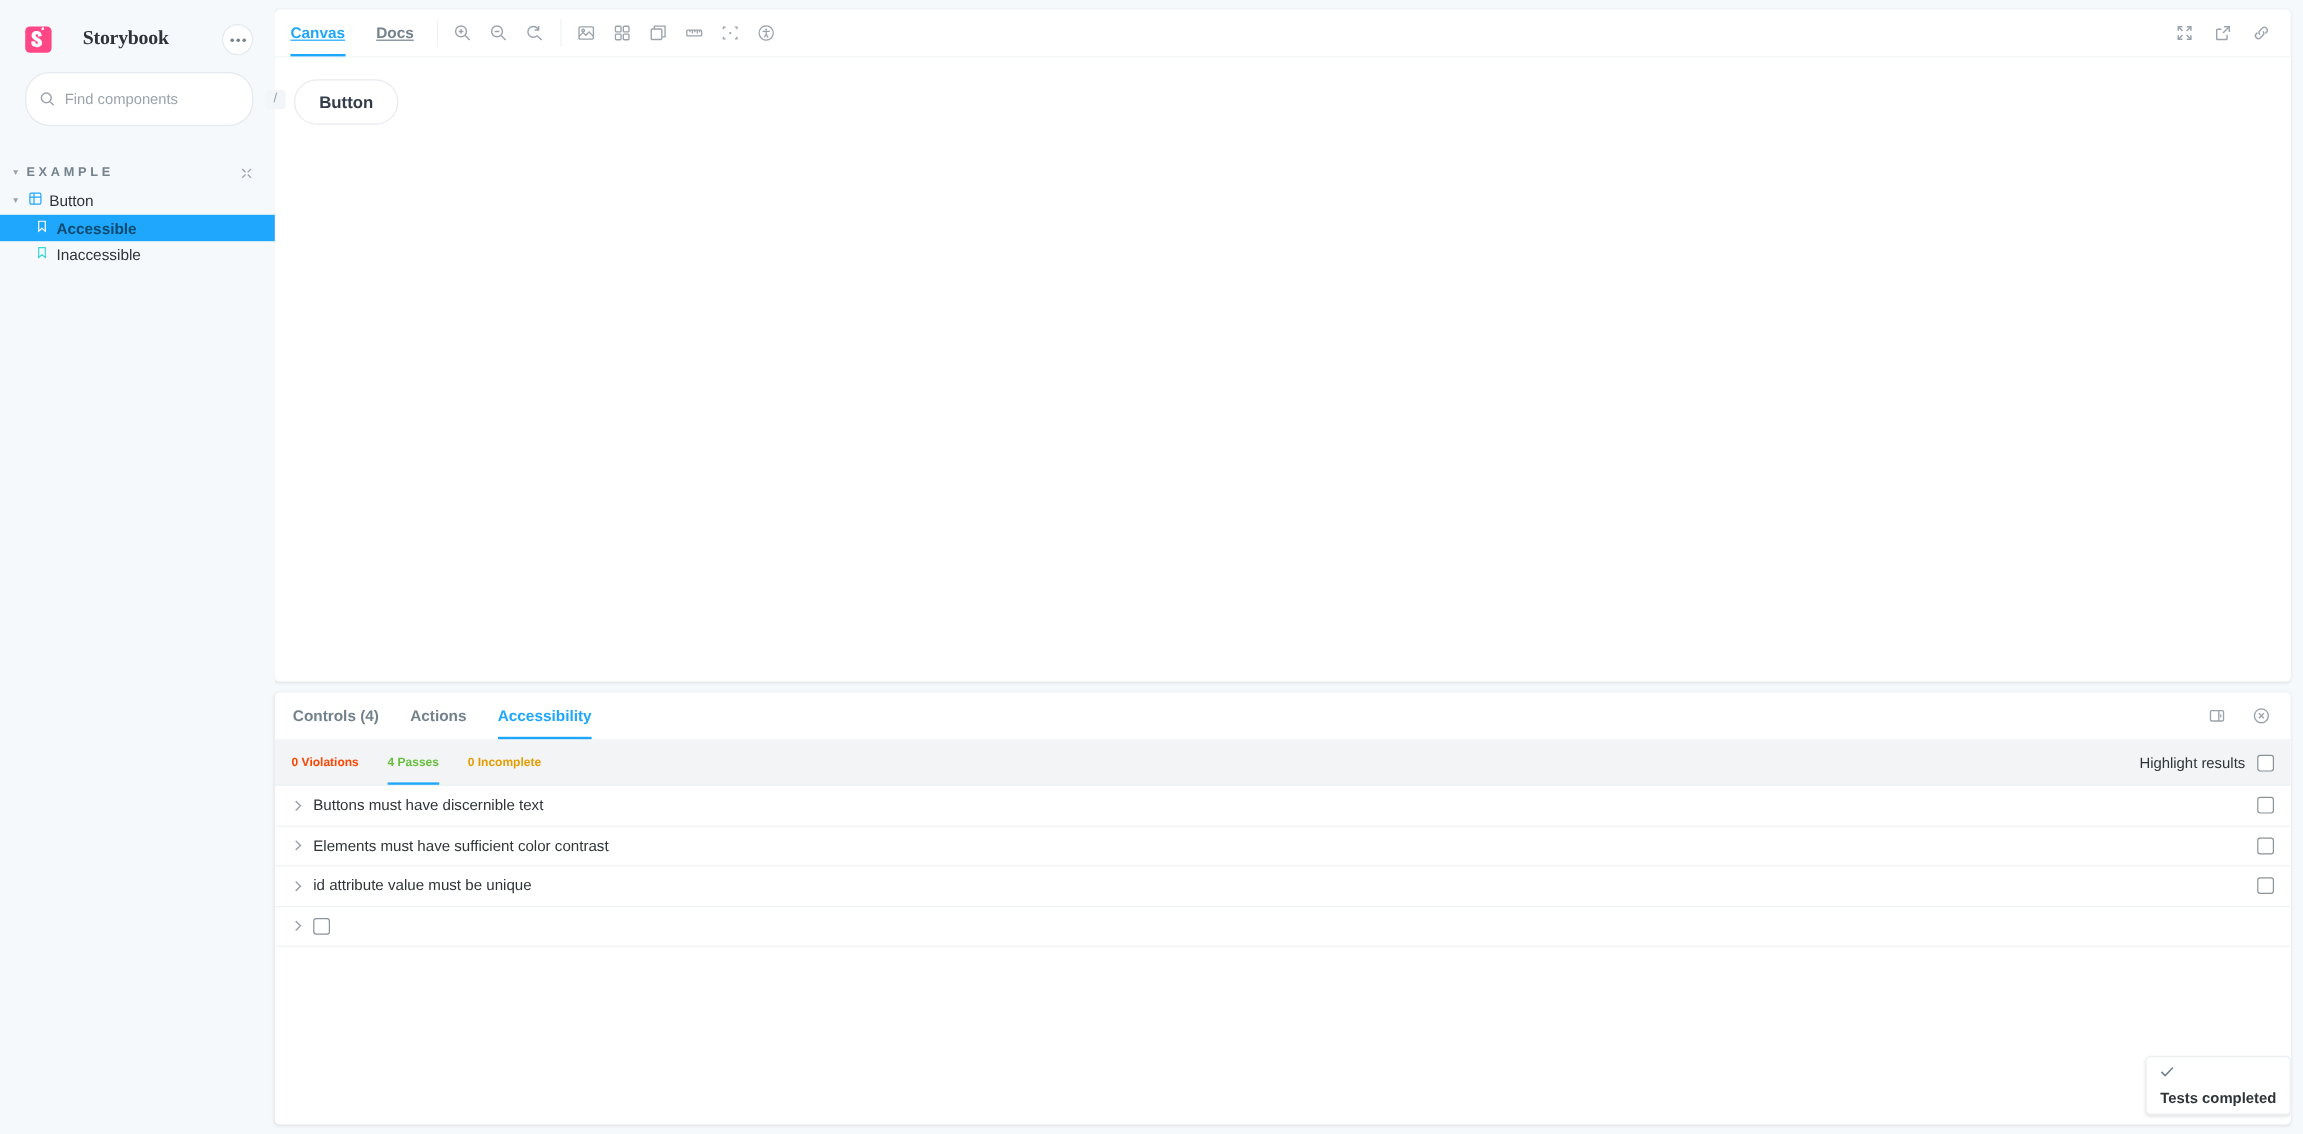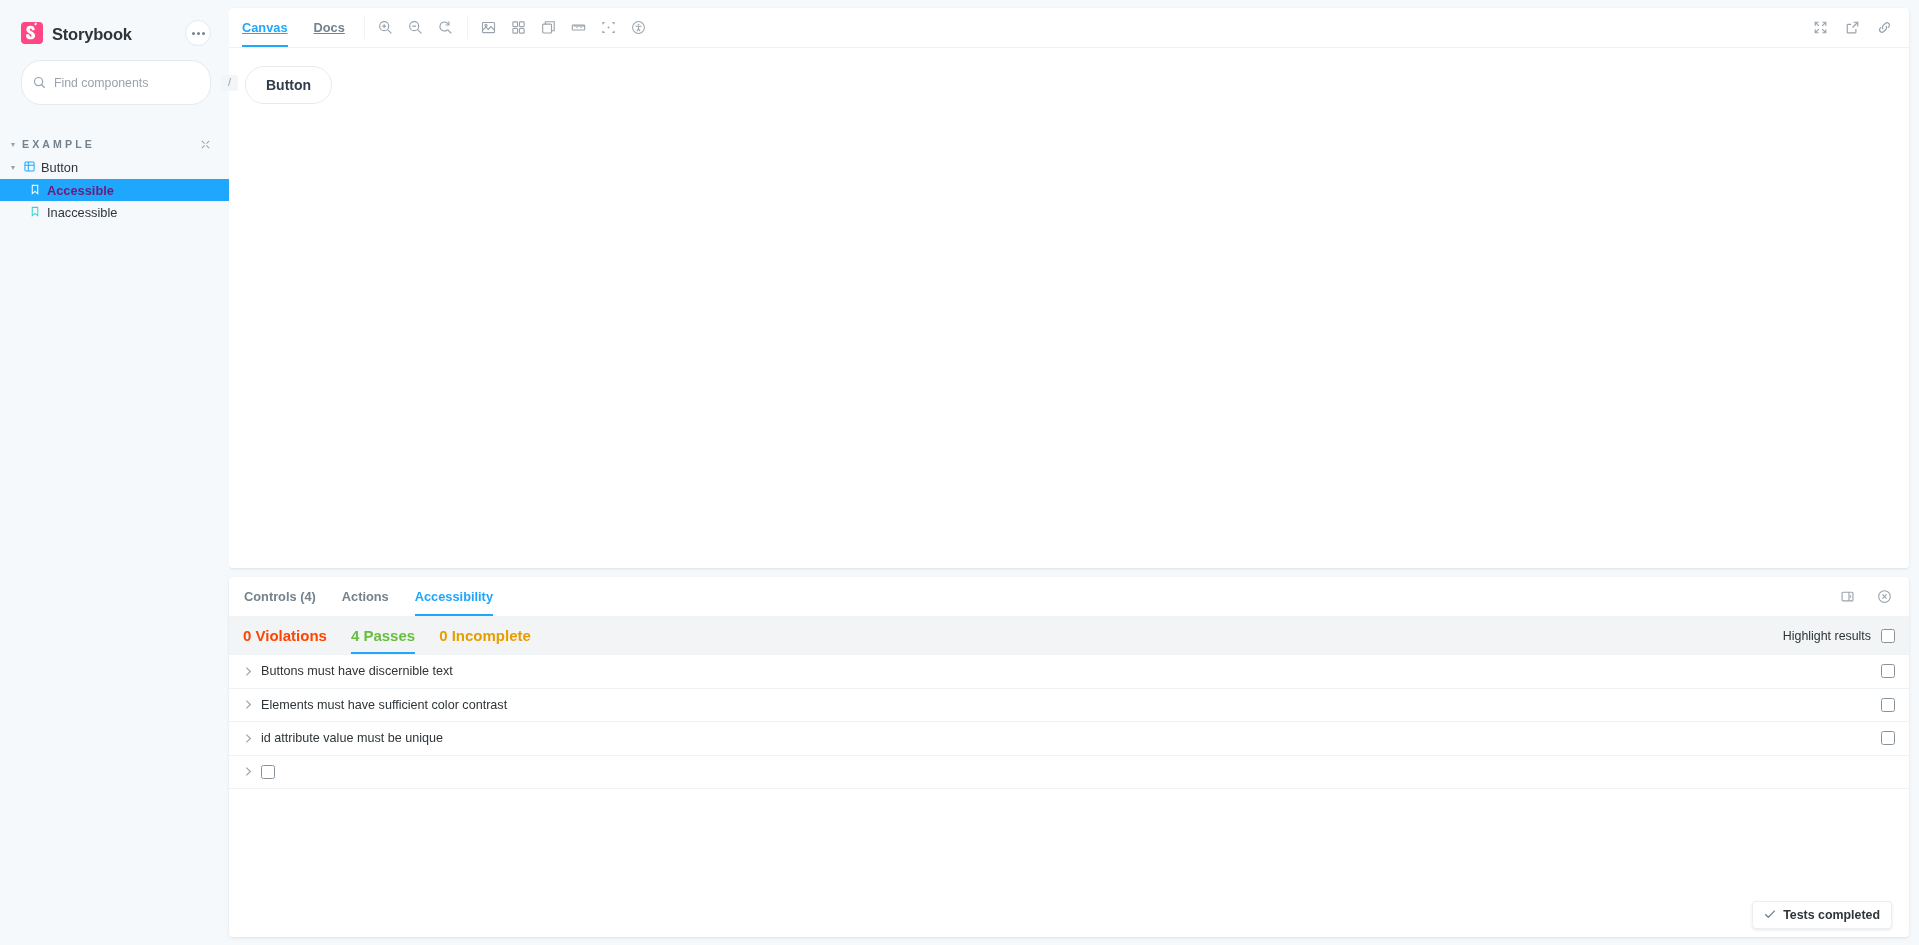--- a/index.html
+++ b/index.html
@@ -17,21 +17,21 @@
     width: 229px; flex: 0 0 229px;
     background: #f6f9fc;
     display: flex; flex-direction: column;
     padding: 0;
     position: relative;
   }
   .sb-head {
     display: flex; align-items: center; justify-content: space-between;
     padding: 20px 18px 14px 21px;
   }
-  .brand { display: flex; align-items: flex-end; gap: 9px; }
+  .brand { display: flex; align-items: flex-start; gap: 26px; font-family: Liberation Serif, serif; }
   .brand-logo {
     width: 22px; height: 22px; border-radius: 4px;
     background: #FF4785; position: relative; flex: 0 0 22px;
   }
   .brand-logo svg { position: absolute; left: 0; top: 0; }
   .brand-name {
     font-size: 16.5px; font-weight: bold; color: #2E3438;
     letter-spacing: -0.2px;
   }
   .menu-dots {
@@ -91,21 +91,21 @@
   }
   .tree-node .node-label {
     font-size: 12.8px; color: #2E3438;
   }
   .tree-story {
     display: flex; align-items: center; gap: 7px;
     height: 22px; padding-left: 30px; cursor: pointer;
   }
   .tree-story.selected { background: #1EA7FD; }
   .tree-story .story-label { font-size: 12.8px; color: #2E3438; }
-  .tree-story.selected .story-label { color: #701a75; font-weight: bold; }
+  .tree-story.selected .story-label { color: #0c4a6e; font-weight: bold; }
 
   
   .main {
     flex: 1; display: flex; flex-direction: column;
     padding: 8px 10px 8px 0; gap: 0;
     min-width: 0;
   }
   .canvas-card {
     background: #fff; border-radius: 4px;
     box-shadow: 0 1px 3px rgba(0,0,0,.10);
@@ -179,21 +179,21 @@
 
   .a11y-subtabs {
     height: 38px; flex: 0 0 38px; background: #f2f4f6;
     border-bottom: 1px solid #eef3f6;
     display: flex; align-items: stretch; justify-content: space-between;
     padding: 0 14px 0 2px;
   }
   .subtabs-left { display: flex; align-items: stretch; }
   .subtab {
     display: flex; align-items: center; padding: 0 12px;
-    font-size: 15px; font-weight: bold; cursor: pointer;
+    font-size: 10px; font-weight: bold; cursor: pointer;
     position: relative; white-space: nowrap;
   }
   .subtab.active::after {
     content: ""; position: absolute; left: 12px; right: 12px; bottom: 0;
     height: 2px; background: #1EA7FD;
   }
   .highlight-wrap {
     display: flex; align-items: center; gap: 10px;
     font-size: 12.4px; color: #2E3438;
   }
@@ -209,26 +209,26 @@
     border-bottom: 1px solid #f0f3f5; padding: 0 14px 0 12px;
     gap: 6px; cursor: pointer;
   }
   .rule-chev {
     width: 14px; flex: 0 0 14px; display: flex; justify-content: center;
     color: #9aa3ab; font-size: 9px;
   }
   .rule-label { flex: 1; font-size: 12.6px; color: #2E3438; }
 
   .tests-badge {
-    position: absolute; right: 17px; bottom: 8px;
+    position: absolute; right: 0; bottom: 8px;
     display: flex; gap: 7px;
     background: #fff; border: 1px solid #eceff2; border-radius: 4px;
     box-shadow: 0 1px 3px rgba(0,0,0,.10);
     padding: 6px 11px;
-    font-size: 12.4px; font-weight: bold; color: #2E3438;
+    font-size: 12.4px; font-weight: bold; color: #2E3438; flex-direction: column;
   }
   .tests-badge .tick { color: #73828C; font-size: 12px; }
 </style>
 </head>
 <body>
 
 <div class="app">
 
   <aside class="sidebar">
 

